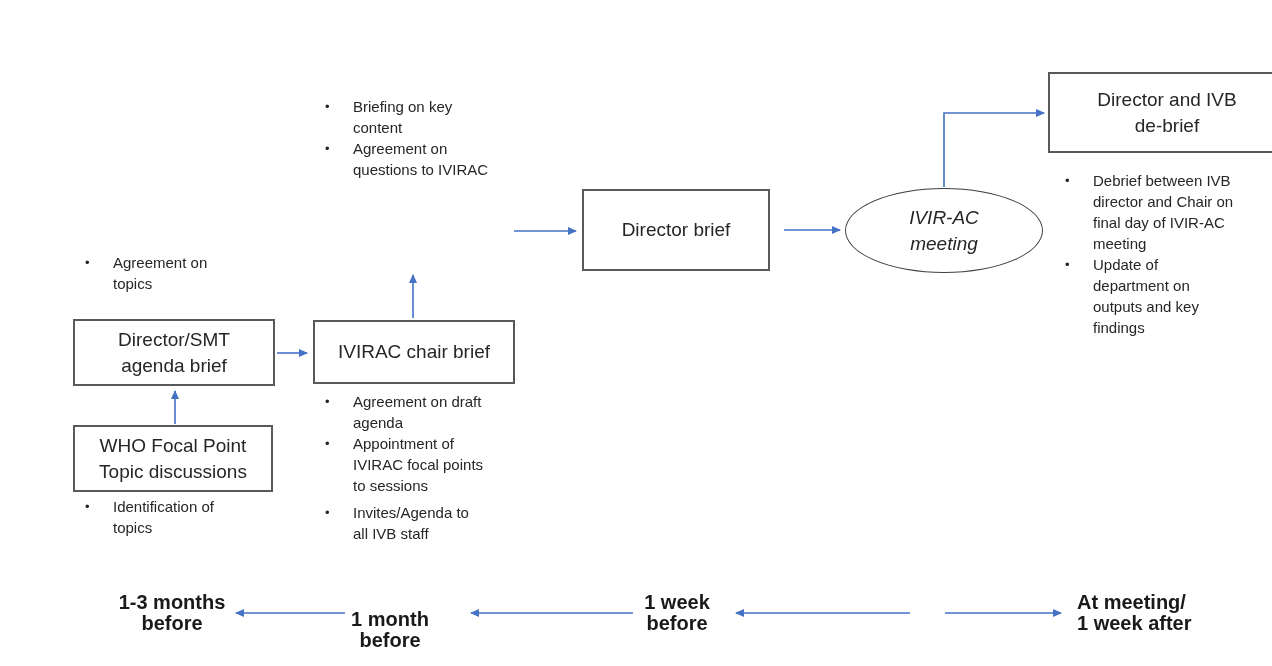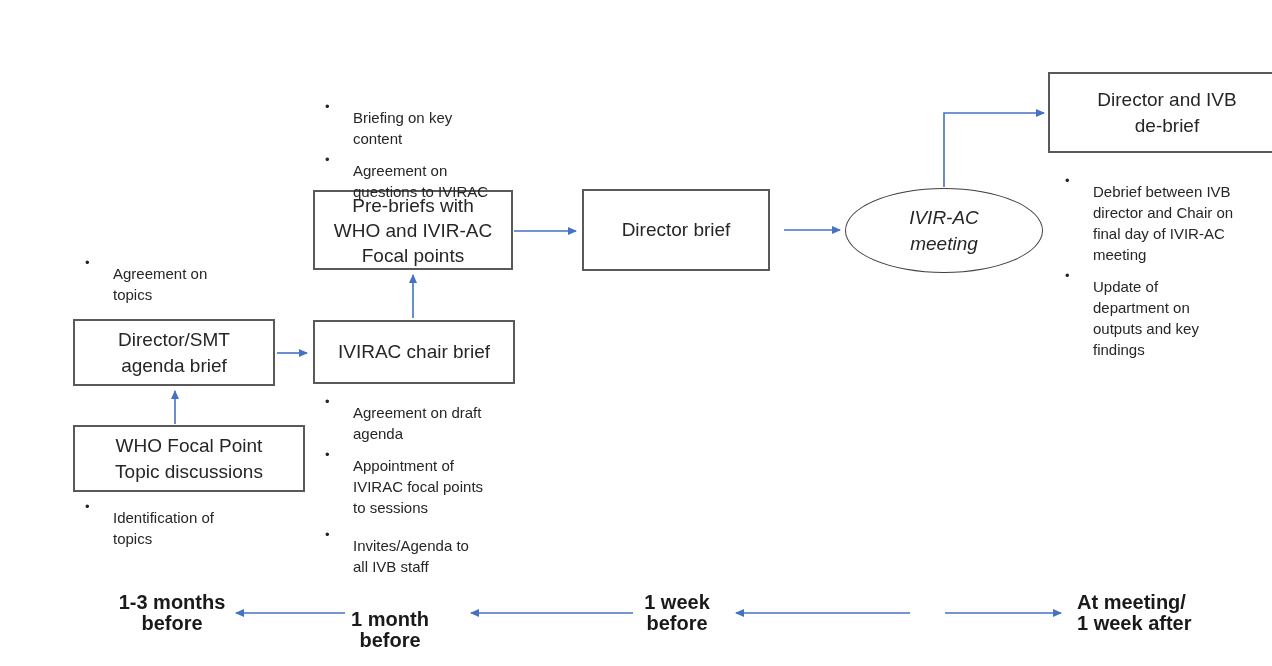--- a/index.html
+++ b/index.html
@@ -14,21 +14,21 @@
     font-size:19px;line-height:26px;text-align:center;color:#262626;
   }
   .node.ellipse{border:1.5px solid #404040;border-radius:50%;font-style:italic;}
   .notes{
     position:absolute;list-style:none;margin:0;padding:0;
     font-size:15px;line-height:21px;color:#262626;
   }
   .notes li{display:flex;align-items:flex-start;}
   .notes li.gap{margin-top:6px;}
   .notes .dot{flex:none;width:28px;font-size:13px;line-height:21px;color:#262626;}
-  .notes .txt{flex:1;margin-top:11px;}
+  .notes .txt{flex:1;}
   .tlabel{
     position:absolute;font-size:20px;line-height:21px;font-weight:bold;color:#1a1a1a;
   }
   .tlabel.center{text-align:center;}
   .tlabel.left{text-align:left;}
 </style>
 </head>
 <body>
 
 <div class="canvas">
@@ -44,39 +44,34 @@
     <path d="M413 318 L413 275" stroke="#4472c4" stroke-width="1.6" fill="none" marker-end="url(#ah)"></path>
     <path d="M514 231 L576 231" stroke="#4472c4" stroke-width="1.6" fill="none" marker-end="url(#ah)"></path>
     <path d="M784 230 L840 230" stroke="#4472c4" stroke-width="1.6" fill="none" marker-end="url(#ah)"></path>
     <path d="M944 187 L944 113 L1044 113" stroke="#4472c4" stroke-width="1.6" fill="none" marker-end="url(#ah)"></path>
     <path d="M345 613 L236 613" stroke="#4472c4" stroke-width="1.6" fill="none" marker-end="url(#ah)"></path>
     <path d="M633 613 L471 613" stroke="#4472c4" stroke-width="1.6" fill="none" marker-end="url(#ah)"></path>
     <path d="M910 613 L736 613" stroke="#4472c4" stroke-width="1.6" fill="none" marker-end="url(#ah)"></path>
     <path d="M945 613 L1061 613" stroke="#4472c4" stroke-width="1.6" fill="none" marker-end="url(#ah)"></path>
   </svg>
 
-  <div class="node" style="left:73px;top:425px;width:232px;height:67px;">
+  <div class="node" style="left:73px;top:425px;width:200px;height:67px;">
     <div>WHO Focal Point</div>
     <div>Topic discussions</div>
   </div>
 
   <div class="node" style="left:73px;top:319px;width:202px;height:67px;">
     <div>Director/SMT</div>
     <div>agenda brief</div>
   </div>
 
   <div class="node" style="left:313px;top:320px;width:202px;height:64px;">
     <div>IVIRAC chair brief</div>
   </div>
 
-  <div class="node" style="left:313px;top:190px;width:200px;height:80px;line-height:25px;">
-    <div>Pre-briefs with</div>
-    <div>WHO and IVIR-AC</div>
-    <div>Focal points</div>
-  </div>
 
   <div class="node" style="left:582px;top:189px;width:188px;height:82px;">
     <div>Director brief</div>
   </div>
 
   <div class="node ellipse" style="left:845px;top:188px;width:198px;height:85px;">
     <div>IVIR-AC</div>
     <div>meeting</div>
   </div>
 

